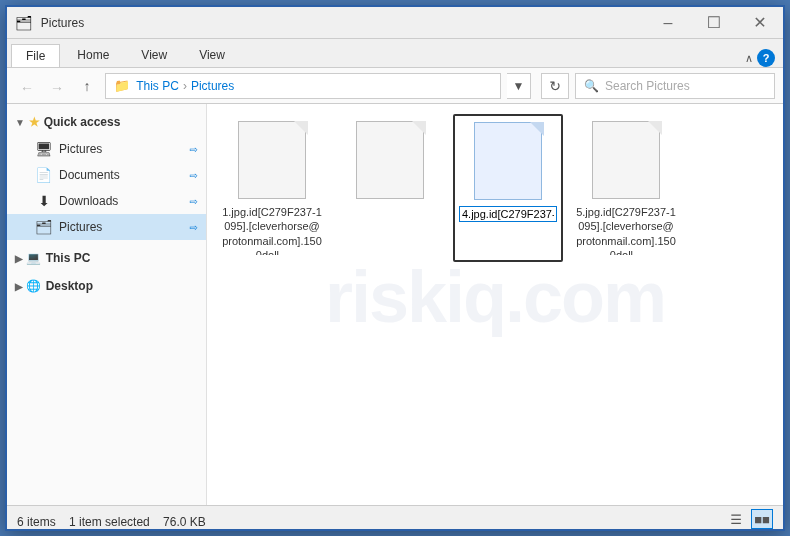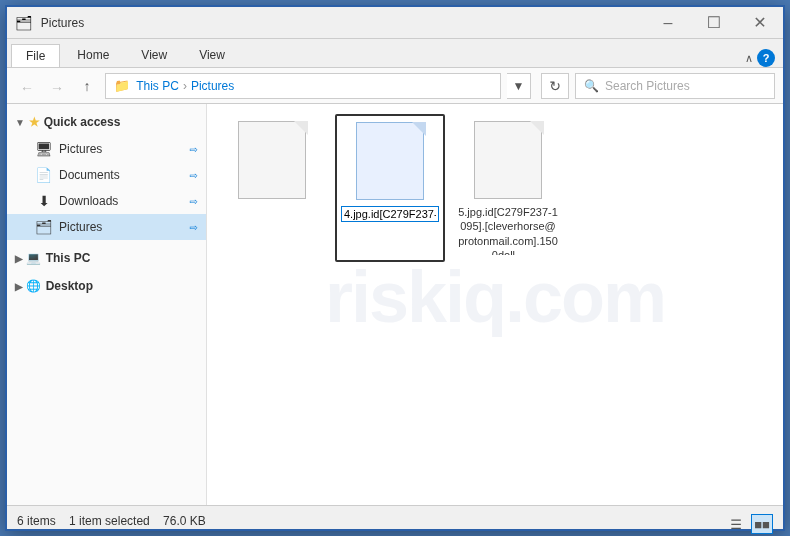--- a/index.html
+++ b/index.html
@@ -285,22 +285,22 @@
       padding: 1px 2px;
       outline: none;
       word-break: break-all;
     }
     
     .status-bar {
       height: 24px;
       background: #f0f0f0;
       border-top: 1px solid #ccc;
       display: flex;
-      align-items: flex-start;
-      padding: 8px 10px;
+      align-items: flex-end;
+      padding: 0 10px;
       font-size: 12px;
       color: #333;
       flex-shrink: 0;
     }
     .status-left { flex: 1; }
     .status-right {
       display: flex;
       gap: 4px;
       align-items: center;
     }
@@ -408,20 +408,27 @@
         <span class="chevron">▶</span>
         <span style="margin-right:4px;">🌐</span>
         <span>Desktop</span>
       </div>
     </div>
 
     <div class="file-area">
       <div class="watermark">riskiq.com</div>
       <div class="files-grid">
 
+        <div class="file-item">
+          <div class="file-icon">
+            <div class="file-page"></div>
+            <div class="file-page-fold"></div>
+          </div>
+          <div class="file-label">1.jpg.id[C279F237-1095].[cleverhorse@protonmail.com].1500doll...</div>
+        </div>
 
         <div class="file-item">
           <div class="file-icon">
             <div class="file-page"></div>
             <div class="file-page-fold"></div>
           </div>
         </div>
 
 
         <div class="file-item selected-rename">

